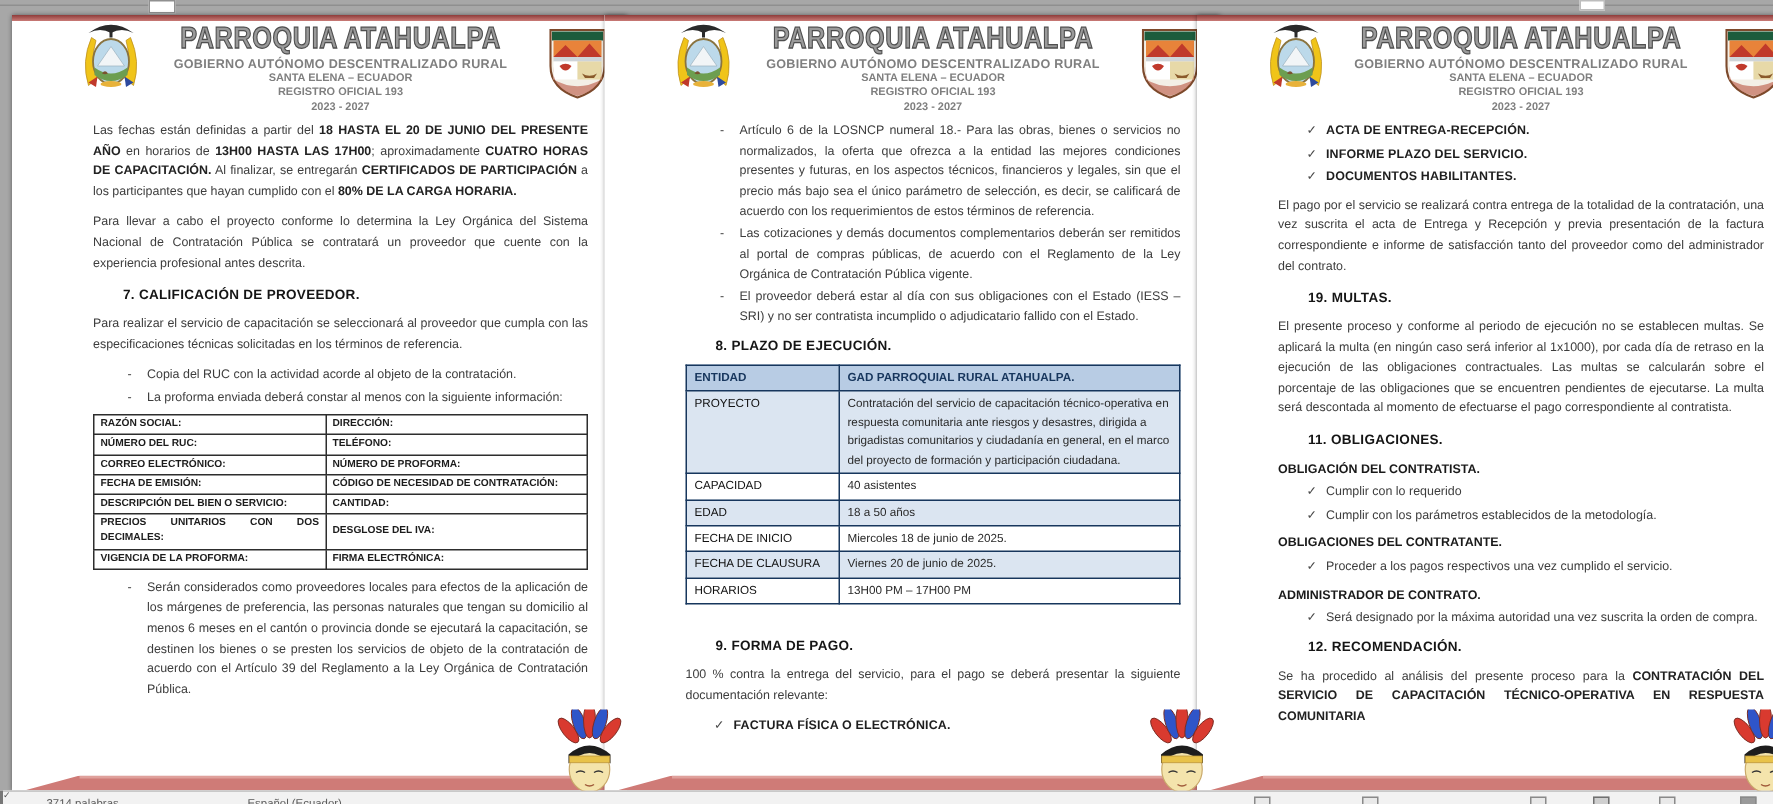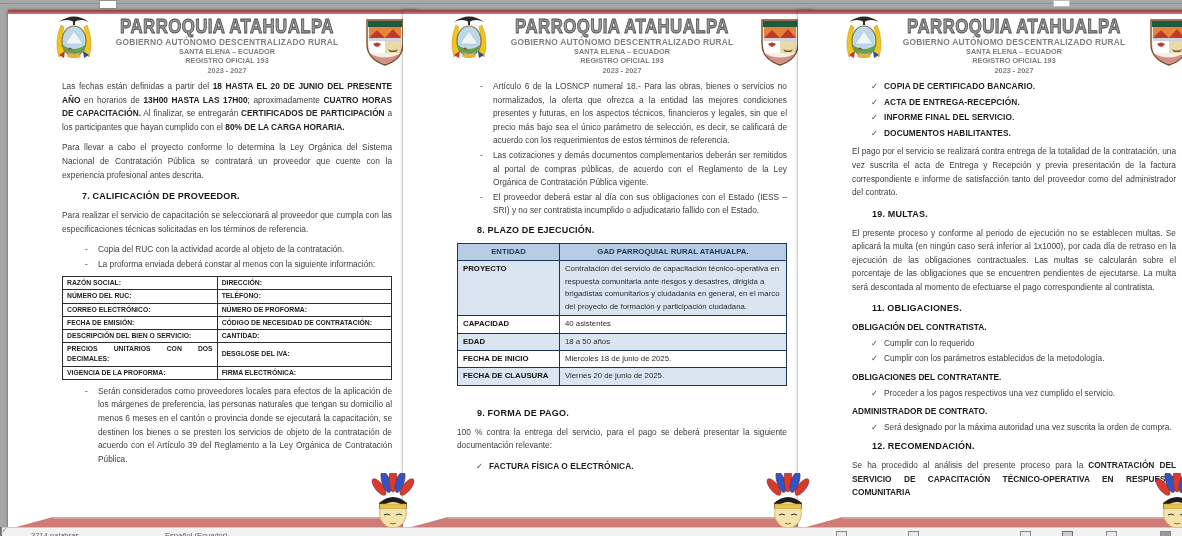--- a/index.html
+++ b/index.html
@@ -56,22 +56,22 @@
   .checks li::before{content:"\2713";position:absolute;left:-13px;color:#4a4a4a;font-weight:normal;}
   .checks.strong li{font-weight:bold;color:#1e1e1e;letter-spacing:.1px;}
 
   table{width:100%;border-collapse:collapse;margin:1px 0 5px 0;}
   .t1{font-size:6.8px;color:#1c1c1c;}
   .t1 td{border:1px solid #2d2d2d;padding:1px 4px;font-weight:bold;line-height:1.5;}
   .t1 td:first-child{width:47%;}
 
   .t2{font-size:7.8px;color:#2a2a2a;}
   .t2 td{border:1px solid #17365d;padding:2px 5px;line-height:1.6;text-align:left;}
-  .t2 td:first-child{width:31%;font-weight:bold;color:#111;vertical-align:top;}
-  .t2 tr:nth-child(1) td{background:#b8cce4;font-weight:bold;color:#17365d;text-align:center;}
+  .t2 td:first-child{width:31%;font-weight:normal;color:#111;vertical-align:top;}
+  .t2 tr:nth-child(1) td{background:#b8cce4;font-weight:bold;color:#17365d;}
   .t2 tr:nth-child(2) td,.t2 tr:nth-child(4) td,.t2 tr:nth-child(6) td{background:#dbe5f1;}
 
   .mascot{position:absolute;right:3px;bottom:-4px;width:44px;height:58px;z-index:5;}
 
   .statusbar{
     position:absolute;left:0;top:527px;width:1182px;height:22px;
     background:#f2f2f2;border-top:1px solid #c9c9c9;
     font-size:7.6px;color:#5a5a5a;
   }
   .sb-item{position:absolute;top:3px;white-space:nowrap;}
@@ -253,20 +253,24 @@
             <td>18 a 50 años</td>
           </tr>
           <tr>
             <td>FECHA DE INICIO</td>
             <td>Miercoles 18 de junio de 2025.</td>
           </tr>
           <tr>
             <td>FECHA DE CLAUSURA</td>
             <td>Viernes 20 de junio de 2025.</td>
           </tr>
+          <tr>
+            <td>HORARIOS</td>
+            <td>13H00 PM – 17H00 PM</td>
+          </tr>
         </tbody>
     </table>
     <h3 class="numh" style="margin-top:20px">9. FORMA DE PAGO.</h3>
     <p>100 % contra la entrega del servicio, para el pago se deberá presentar la siguiente documentación relevante:</p>
     <ul class="checks strong">
         <li>FACTURA FÍSICA O ELECTRÓNICA.</li>
       </ul>
   </div>
 
   <div class="band"></div>
@@ -319,23 +323,22 @@
       <rect x="4" y="25" width="16" height="12" fill="#ffffff"></rect>
       <path d="M8 28 q4 -3 8 0 q-4 6 -8 0" fill="#c0392b"></path>
       <path d="M20 25 h16 v12 h-16 z" fill="#e7d9a8"></path>
       <path d="M23 33 q5 3 10 0 l-2 3 h-6 Z" fill="#8a5a2b"></path>
       <path d="M4 37 Q20 46 36 37 L36 28 Q38 43 20 48 Q2 43 4 28 Z" fill="#b9543f" opacity=".6"></path>
     </svg>
   </header>
 
   <div class="content">
     <ul class="checks strong">
-        <li>COPIA DE CERTIFICADO BANCARIO.</li>
         <li>ACTA DE ENTREGA-RECEPCIÓN.</li>
-        <li>INFORME FINAL DEL SERVICIO.</li>
+        <li>INFORME PLAZO DEL SERVICIO.</li>
         <li>DOCUMENTOS HABILITANTES.</li>
       </ul>
     <p>El pago por el servicio se realizará contra entrega de la totalidad de la contratación, una vez suscrita el acta de Entrega y Recepción y previa presentación de la factura correspondiente e informe de satisfacción tanto del proveedor como del administrador del contrato.</p>
     <h3 class="numh">19. MULTAS.</h3>
     <p>El presente proceso y conforme al periodo de ejecución no se establecen multas. Se aplicará la multa (en ningún caso será inferior al 1x1000), por cada día de retraso en la ejecución de las obligaciones contractuales. Las multas se calcularán sobre el porcentaje de las obligaciones que se encuentren pendientes de ejecutarse. La multa será descontada al momento de efectuarse el pago correspondiente al contratista.</p>
     <h3 class="numh">11. OBLIGACIONES.</h3>
     <div class="subh">OBLIGACIÓN DEL CONTRATISTA.</div>
     <ul class="checks">
         <li>Cumplir con lo requerido</li>
         <li>Cumplir con los parámetros establecidos de la metodología.</li>

